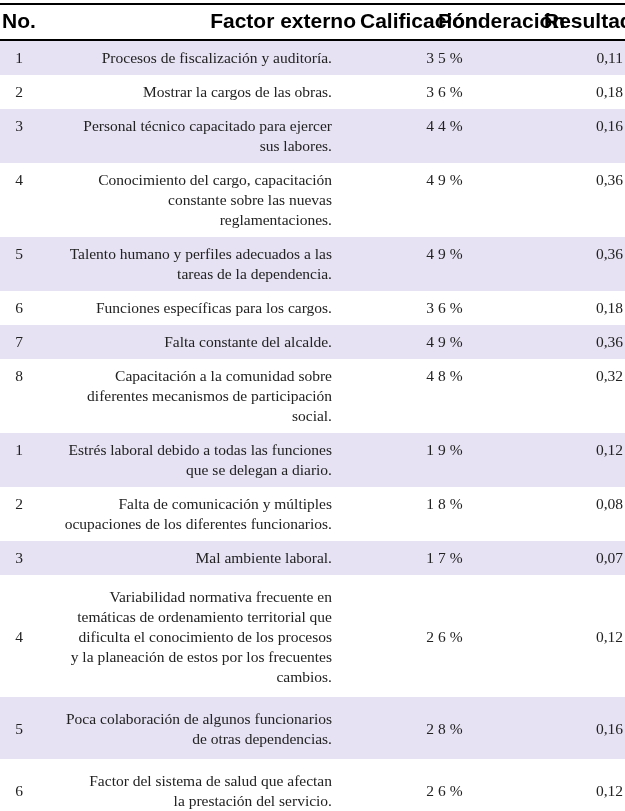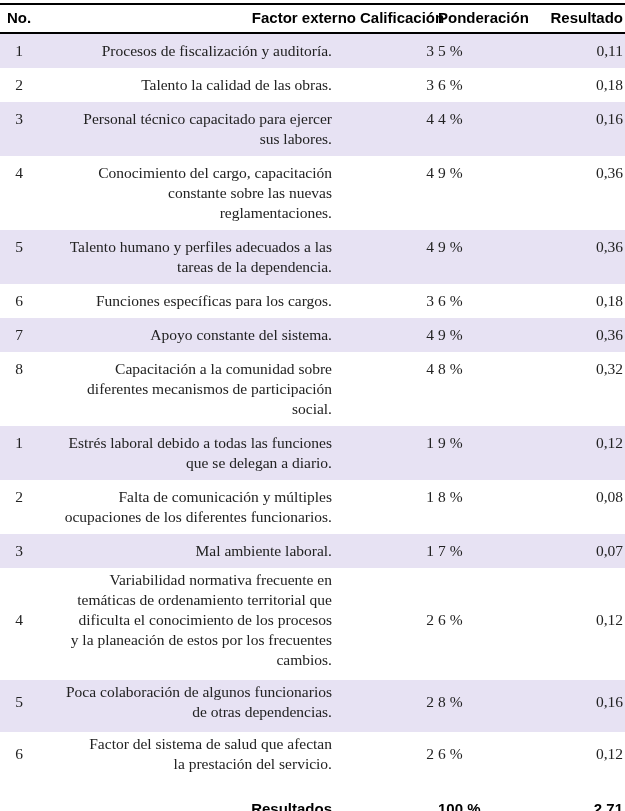--- a/index.html
+++ b/index.html
@@ -2,39 +2,39 @@
 <html style="--shade: #e7e2f3; --border: #000000; --text: #222222;"><head>
 <meta charset="utf-8">
 <style>
   :root { --shade:#e7e2f3; --border:#000000; --text:#222222; }
   html,body { margin:0; padding:0; background:#ffffff; }
   body { width:625px; font-family:"Liberation Serif", serif; }
   .table-wrap { padding-top:3px; }
   table { width:625px; border-collapse:collapse; table-layout:fixed; }
   thead th {
     font-family:"Liberation Sans", sans-serif;
-    font-weight:bold; font-size:15px; color:#000;
+    font-weight:bold; font-size:21px; color:#000;
     padding:4px 2px 6px;
     border-top:2.5px solid var(--border);
     border-bottom:2.5px solid var(--border);
     text-align:center; vertical-align:middle;
   }
   tbody td {
     font-size:15.5px; line-height:20px; color:var(--text);
     padding:7px 2px; vertical-align:top;
   }
   tr.shade td { background:var(--shade); }
   .col-no    { width:38px;  text-align:center; }
   .col-factor{ width:320px; text-align:right; padding-left:7px; padding-right:26px; white-space:pre-line; }
   .col-cal   { width:78px;  text-align:right; }
   .col-pond  { width:106px; text-align:left; }
   .col-res   { width:83px;  text-align:right; }
   th.col-factor { text-align:right; padding-left:2px; padding-right:2px; }
   tr.vmid td { vertical-align:middle; }
-  tr.tall td { padding-top:2px; padding-bottom:10px; }
+  tr.tall td { padding-top:12px; padding-bottom:10px; }
   tfoot td {
     font-family:"Liberation Sans", sans-serif;
     font-weight:bold; font-size:15px; color:#000;
     padding:16px 2px 12px; vertical-align:middle;
   }
   tfoot .col-factor { white-space:normal; }
 </style>
 </head>
 <body>
 
@@ -59,21 +59,21 @@
     <tbody>
         <tr class="shade">
           <td class="col-no">1</td>
           <td class="col-factor">Procesos de fiscalización y auditoría.</td>
           <td class="col-cal">3</td>
           <td class="col-pond">5 %</td>
           <td class="col-res">0,11</td>
         </tr>
         <tr class="">
           <td class="col-no">2</td>
-          <td class="col-factor">Talento la calidad de las obras.</td>
+          <td class="col-factor">Mostrar la cargos de las obras.</td>
           <td class="col-cal">3</td>
           <td class="col-pond">6 %</td>
           <td class="col-res">0,18</td>
         </tr>
         <tr class="shade">
           <td class="col-no">3</td>
           <td class="col-factor">Personal técnico capacitado para ejercer
 sus labores.</td>
           <td class="col-cal">4</td>
           <td class="col-pond">4 %</td>
@@ -98,21 +98,21 @@
         </tr>
         <tr class="">
           <td class="col-no">6</td>
           <td class="col-factor">Funciones específicas para los cargos.</td>
           <td class="col-cal">3</td>
           <td class="col-pond">6 %</td>
           <td class="col-res">0,18</td>
         </tr>
         <tr class="shade">
           <td class="col-no">7</td>
-          <td class="col-factor">Apoyo constante del sistema.</td>
+          <td class="col-factor">Falta constante del alcalde.</td>
           <td class="col-cal">4</td>
           <td class="col-pond">9 %</td>
           <td class="col-res">0,36</td>
         </tr>
         <tr class="">
           <td class="col-no">8</td>
           <td class="col-factor">Capacitación a la comunidad sobre
 diferentes mecanismos de participación
 social.</td>
           <td class="col-cal">4</td>

